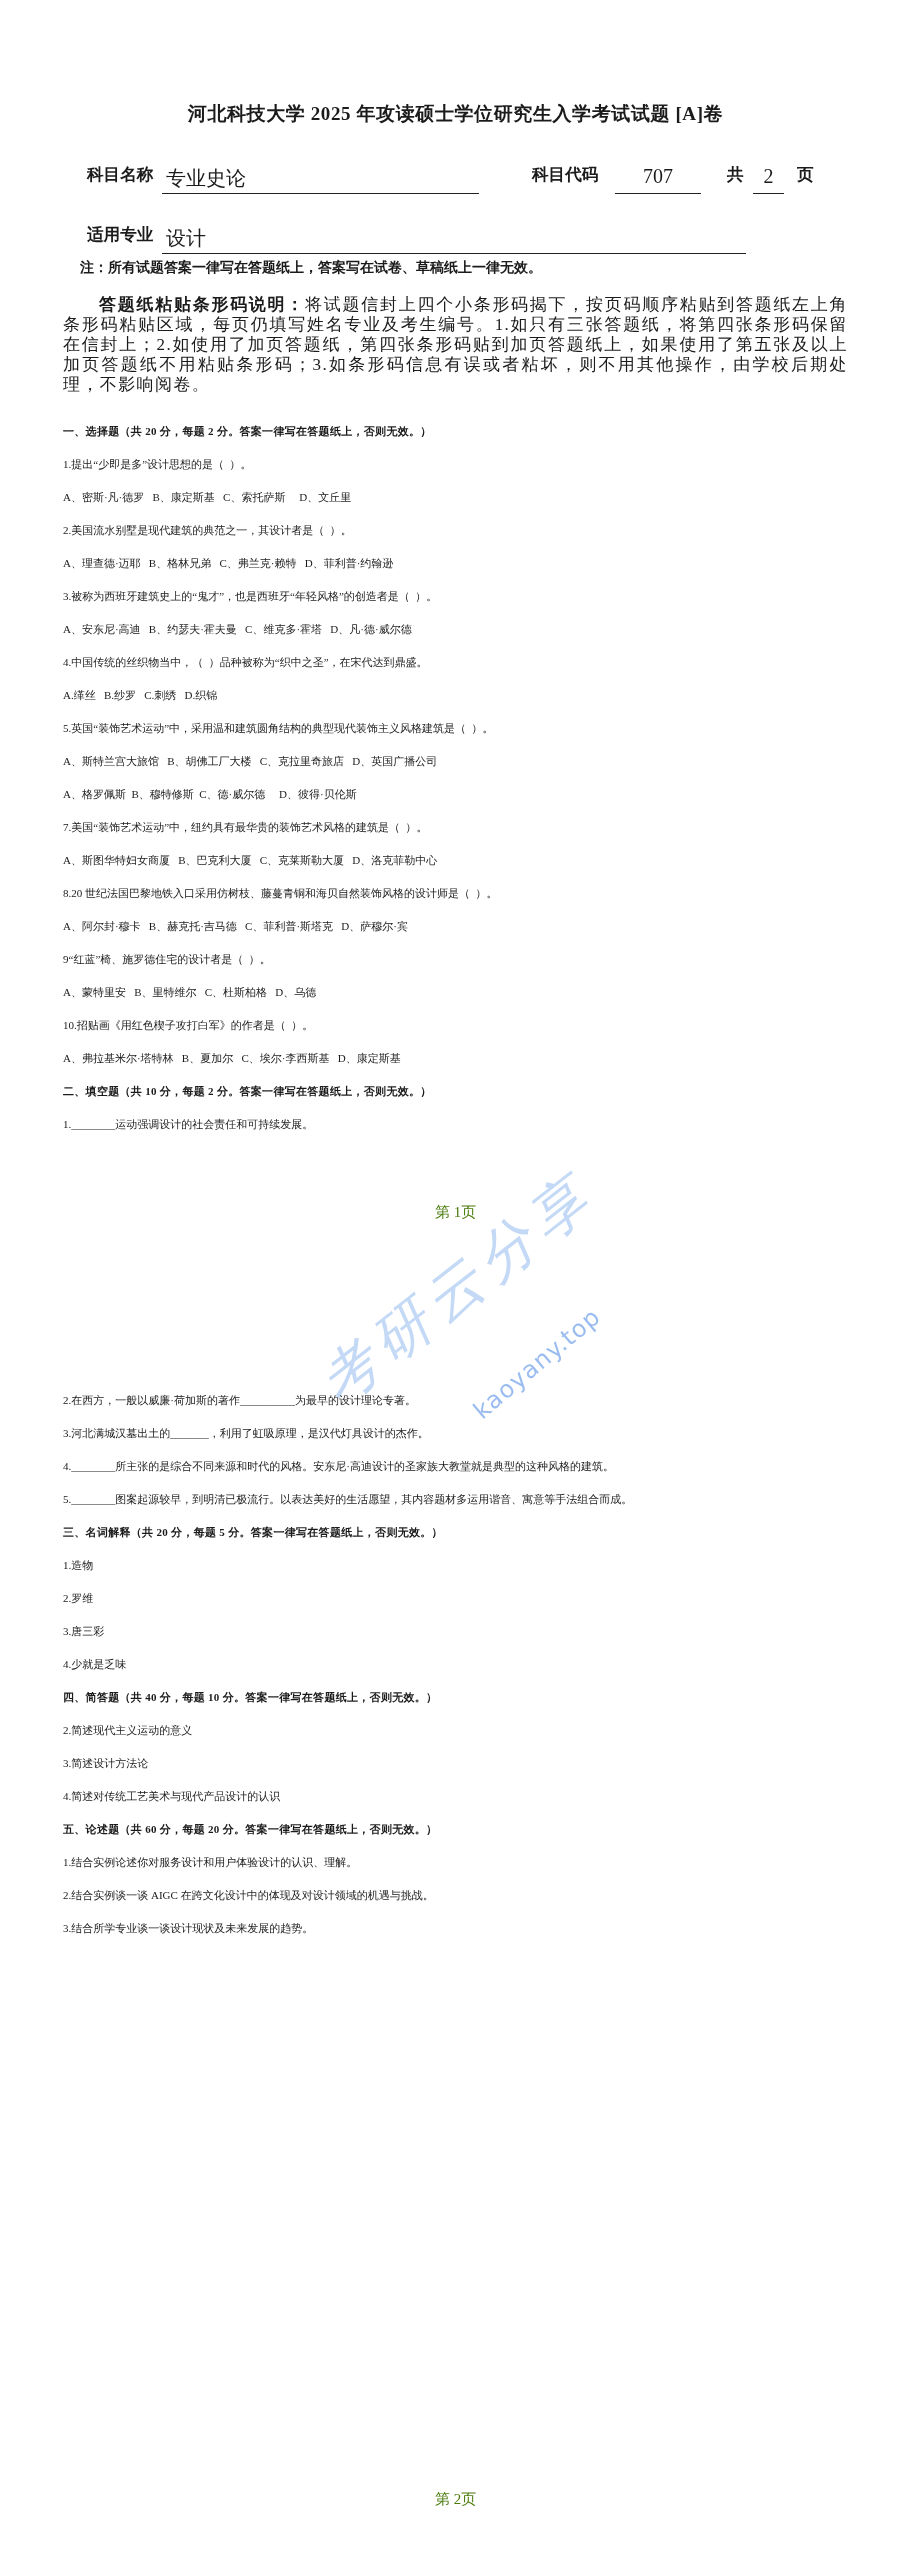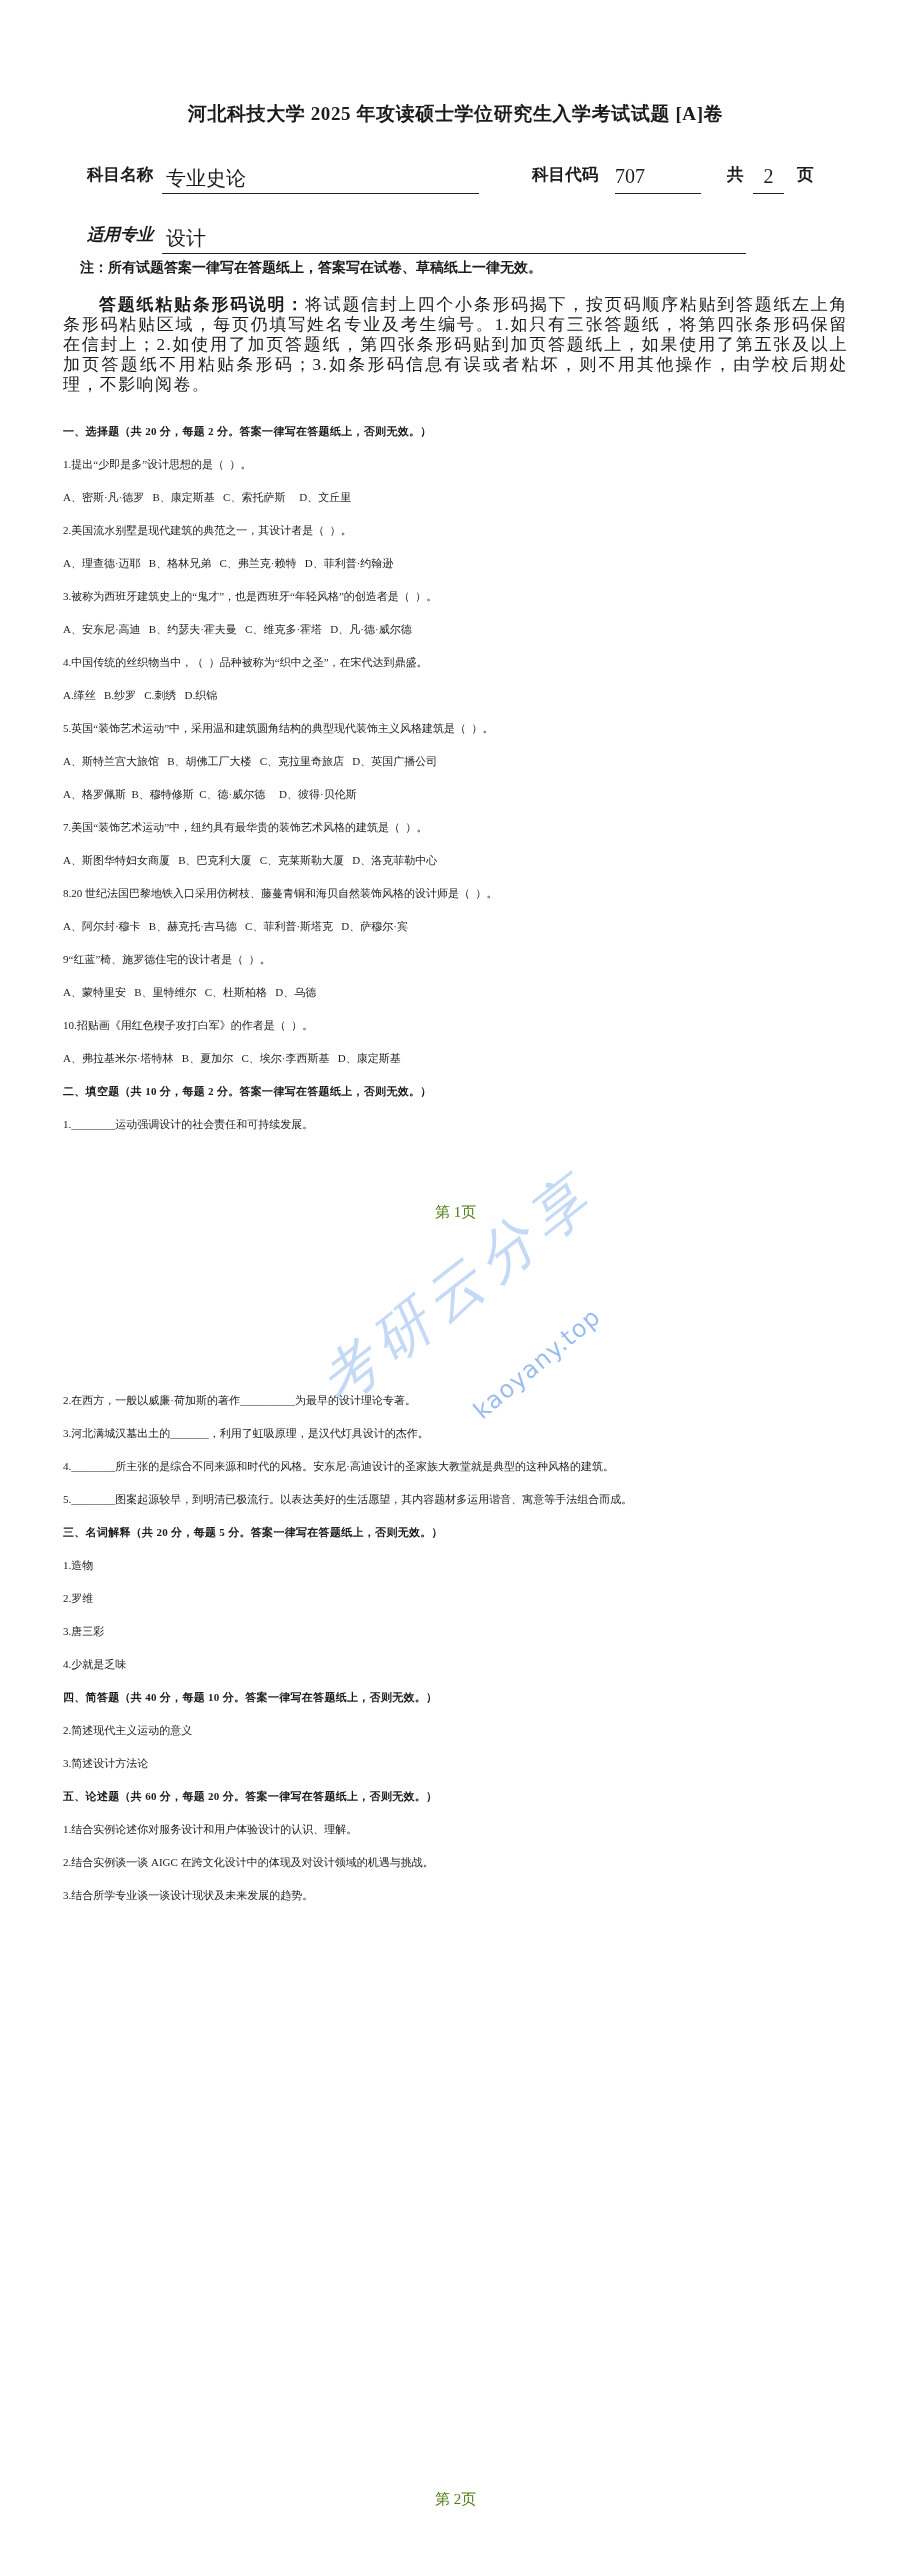--- a/index.html
+++ b/index.html
@@ -75,26 +75,26 @@
 
   <div class="wm wm-cn">考研云分享</div>
   <div class="wm wm-en">kaoyany.top</div>
 
   <div class="abs title">河北科技大学 2025 年攻读硕士学位研究生入学考试试题  [A]卷</div>
 
   <span class="abs hdr-label" style="left:87px;top:164px;">科目名称</span>
   <span class="abs hdr-value" style="left:166px;top:165px;">专业史论</span>
   <div class="abs u-line" style="left:162px;top:165px;width:317px;height:27.5px;"></div>
   <span class="abs hdr-label" style="left:532px;top:164px;">科目代码</span>
-  <div class="abs hdr-value u-line" style="left:615px;top:165px;width:86px;height:28px;text-align:left;">707</div>
+  <div class="abs hdr-value u-line" style="left:615px;top:165px;width:86px;height:28px;text-align:center;">707</div>
   <span class="abs hdr-label" style="left:727px;top:164px;">共</span>
   <div class="abs hdr-value u-line" style="left:753px;top:165px;width:31px;height:28px;text-align:center;">2</div>
   <span class="abs hdr-label" style="left:797px;top:164px;">页</span>
 
-  <span class="abs hdr-label" style="left:87px;top:224px;font-style:italic;">适用专业</span>
+  <span class="abs hdr-label" style="left:87px;top:224px;">适用专业</span>
   <span class="abs hdr-value" style="left:166px;top:225px;">设计</span>
   <div class="abs u-line" style="left:162px;top:225px;width:584px;height:27.5px;"></div>
 
   <div class="abs note-line">注：所有试题答案一律写在答题纸上，答案写在试卷、草稿纸上一律无效。</div>
 
   <div class="abs instructions"><span class="lead">答题纸粘贴条形码说明：</span><span>将试题信封上四个小条形码揭下，按页码顺序粘贴到答题纸左上角条形码粘贴区域，每页仍填写姓名专业及考生编号。1.如只有三张答题纸，将第四张条形码保留在信封上；2.如使用了加页答题纸，第四张条形码贴到加页答题纸上，如果使用了第五张及以上加页答题纸不用粘贴条形码；3.如条形码信息有误或者粘坏，则不用其他操作，由学校后期处理，不影响阅卷。</span></div>
 
   <div id="body-flow-1" class="abs bodyflow" style="top:415px;">
       <div class="line bold">一、选择题（共 20 分，每题 2 分。答案一律写在答题纸上，否则无效。）</div>
       <div class="line">1.提出“少即是多”设计思想的是（  ）。</div>
@@ -128,20 +128,21 @@
       <div class="line">4.________所主张的是综合不同来源和时代的风格。安东尼·高迪设计的圣家族大教堂就是典型的这种风格的建筑。</div>
       <div class="line">5.________图案起源较早，到明清已极流行。以表达美好的生活愿望，其内容题材多运用谐音、寓意等手法组合而成。</div>
       <div class="line bold">三、名词解释（共 20 分，每题 5 分。答案一律写在答题纸上，否则无效。）</div>
       <div class="line">1.造物</div>
       <div class="line">2.罗维</div>
       <div class="line">3.唐三彩</div>
       <div class="line">4.少就是乏味</div>
       <div class="line bold">四、简答题（共 40 分，每题 10 分。答案一律写在答题纸上，否则无效。）</div>
       <div class="line">2.简述现代主义运动的意义</div>
       <div class="line">3.简述设计方法论</div>
+      <div class="line">4.简述对传统工艺美术与现代产品设计的认识</div>
       <div class="line bold">五、论述题（共 60 分，每题 20 分。答案一律写在答题纸上，否则无效。）</div>
       <div class="line">1.结合实例论述你对服务设计和用户体验设计的认识、理解。</div>
       <div class="line">2.结合实例谈一谈 AIGC 在跨文化设计中的体现及对设计领域的机遇与挑战。</div>
       <div class="line">3.结合所学专业谈一谈设计现状及未来发展的趋势。</div>
     </div>
 
   <div class="abs page-footer" style="top:2490px;">第 2页</div>
 
 </div>
 

